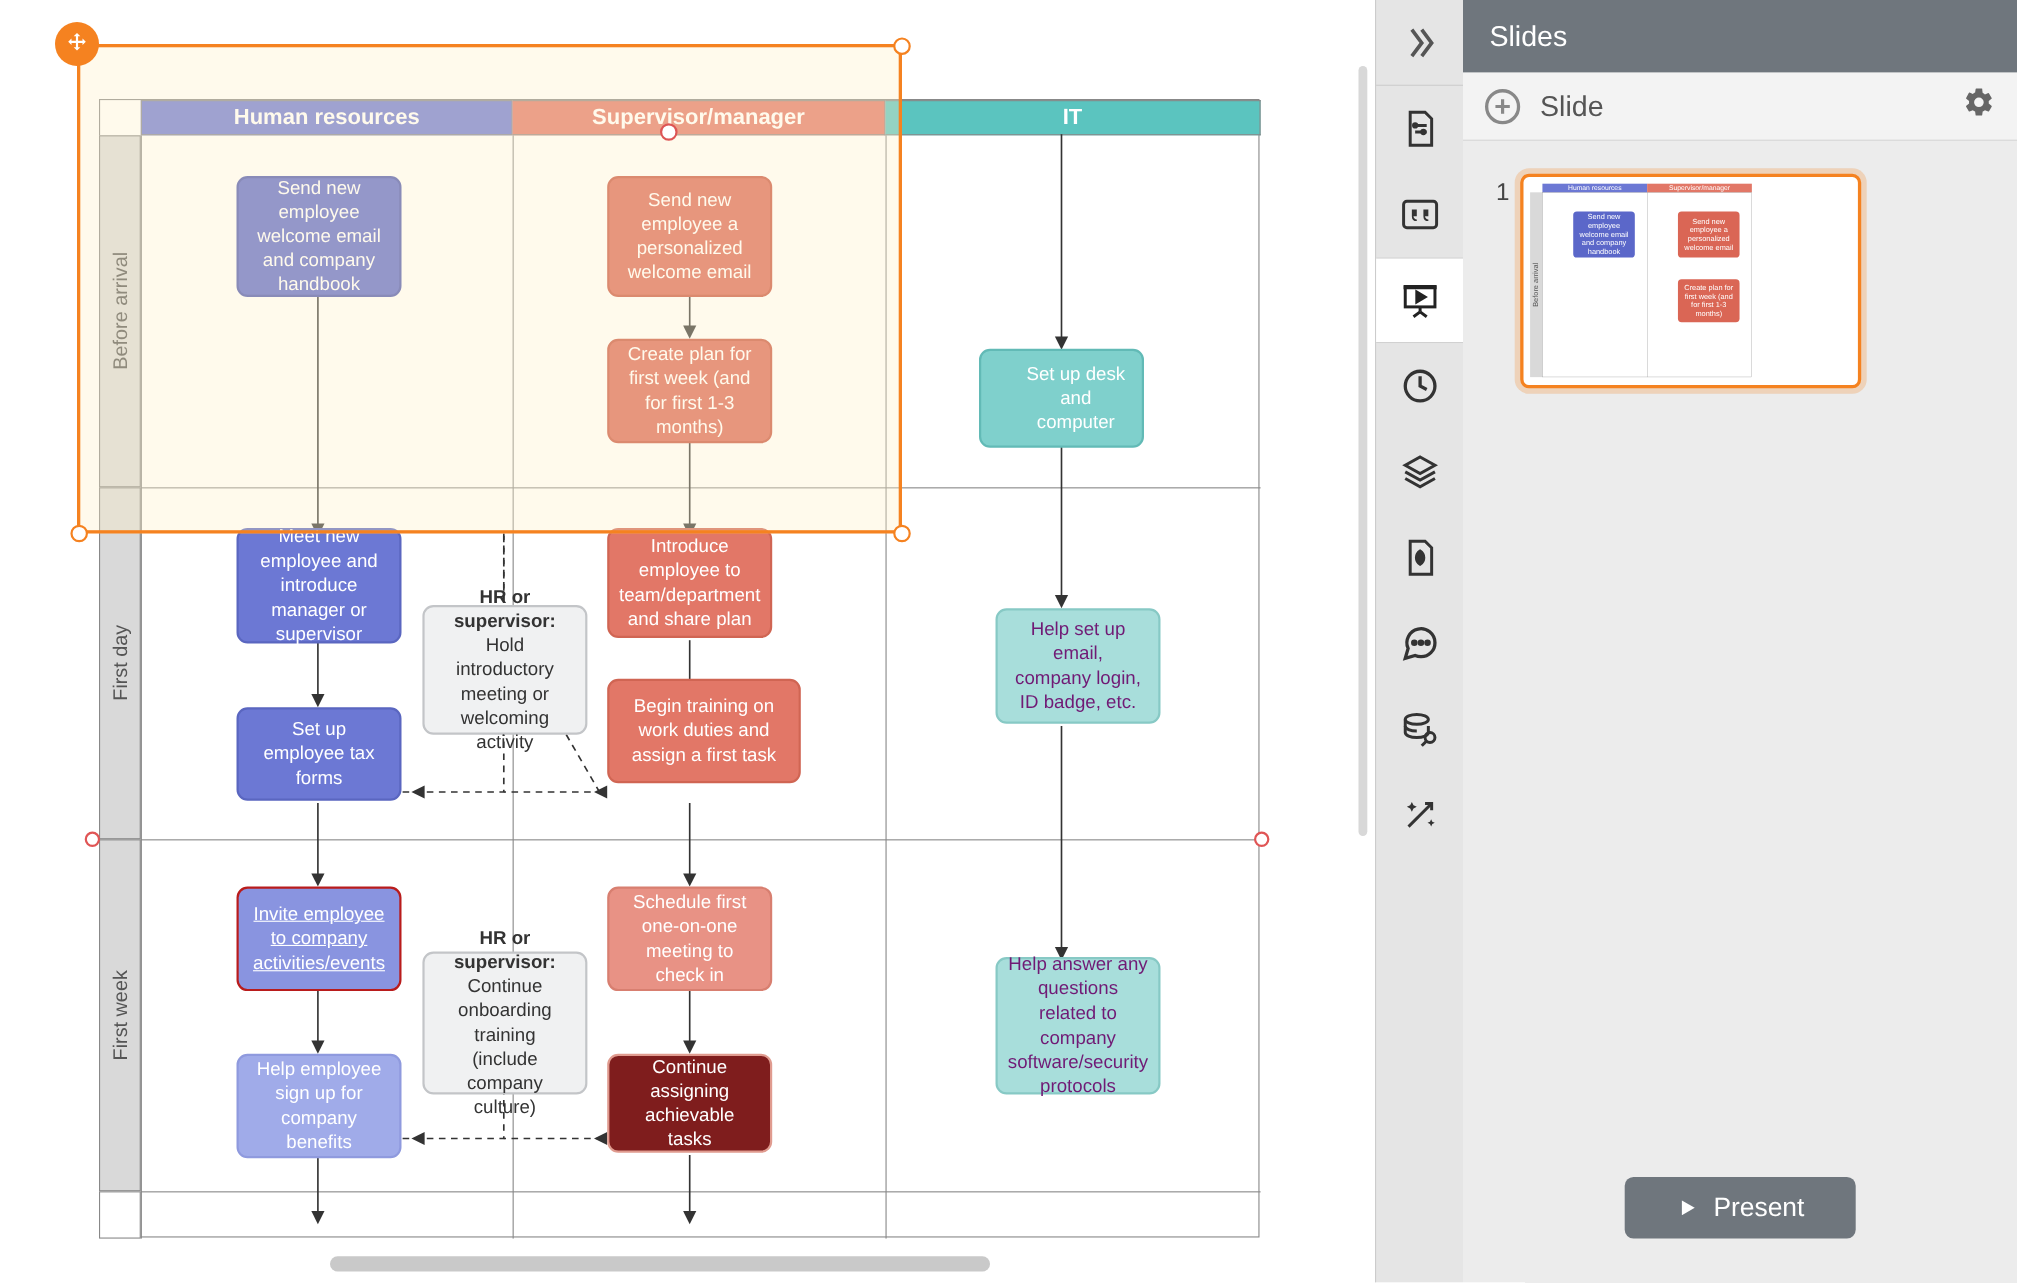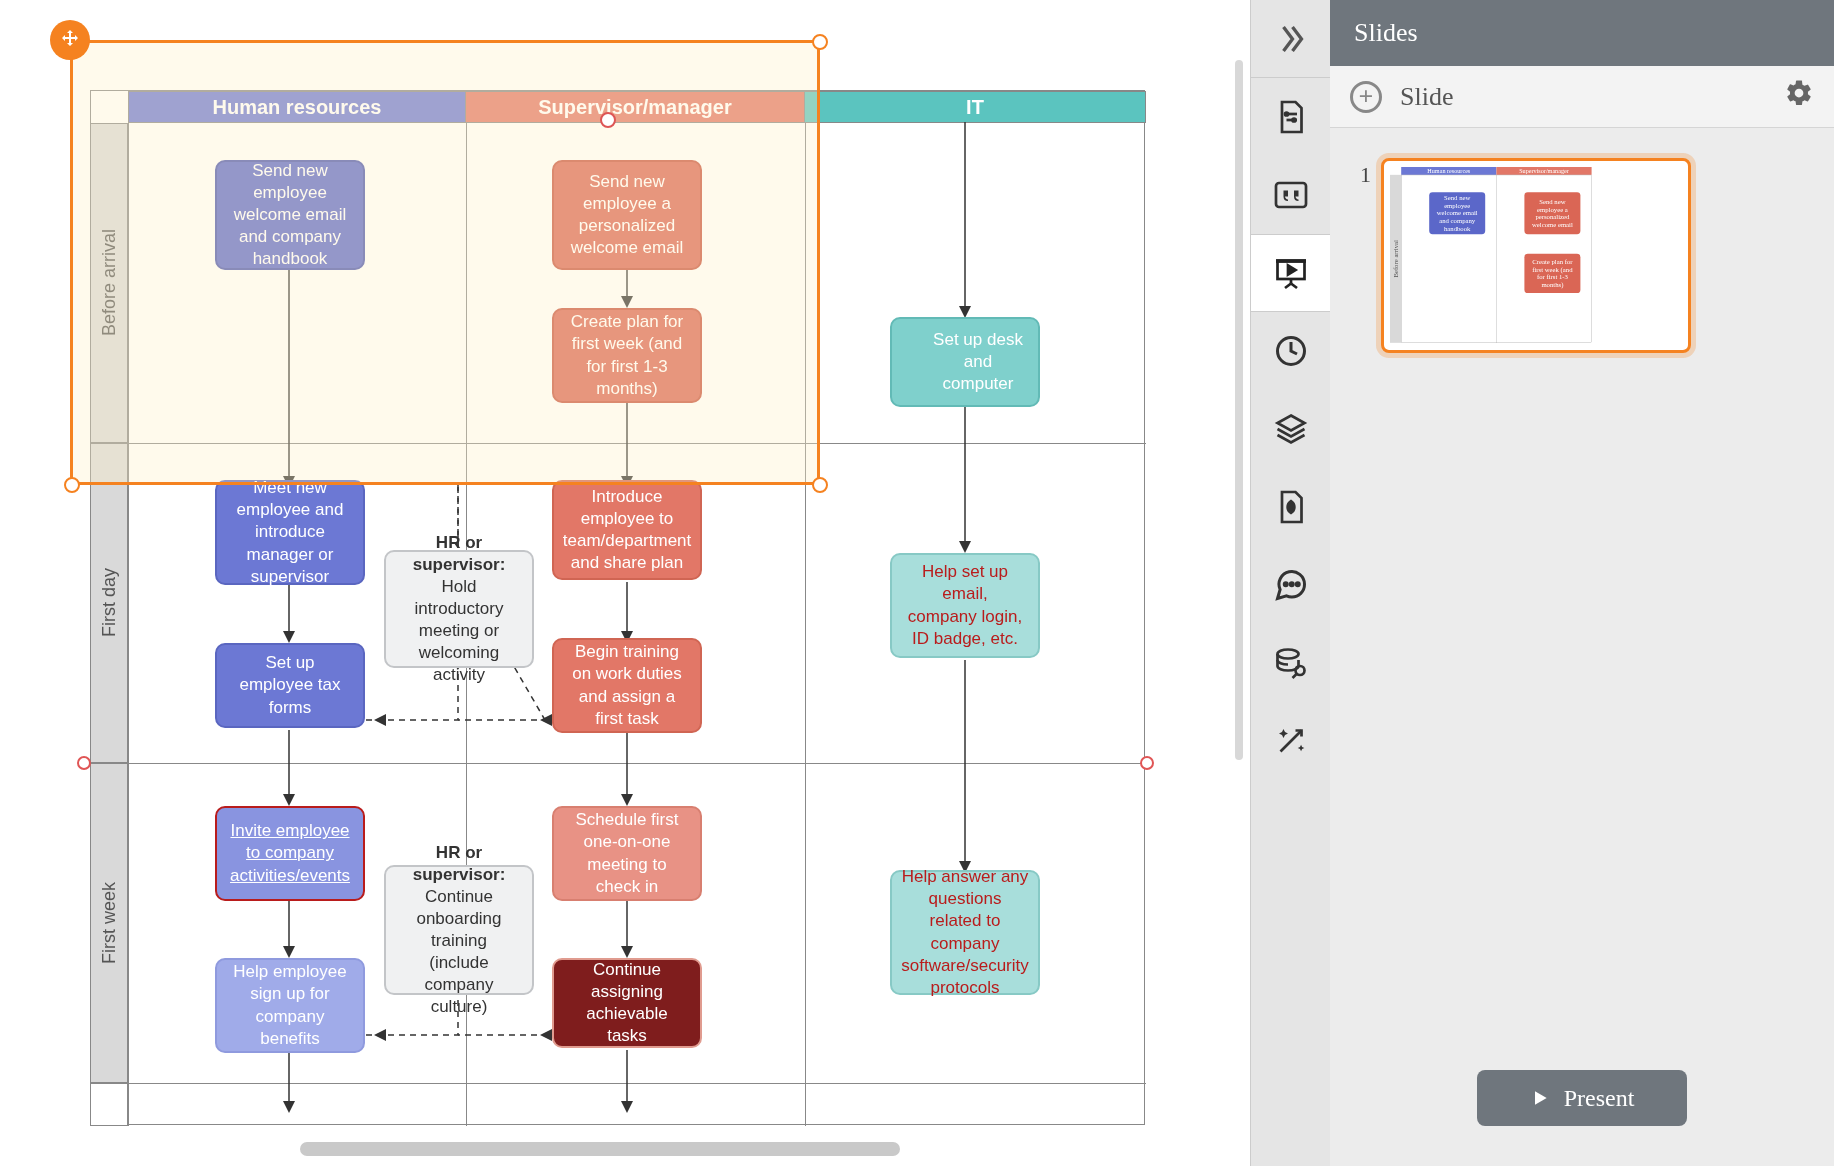--- a/index.html
+++ b/index.html
@@ -110,21 +110,21 @@
   }
   .node.blue-d { background: #5b67c9; border: 2px solid #4a55b0; }
   .node.blue-m { background: #6c78d4; border: 2px solid #5a66c0; }
   .node.blue-l { background: #8994e0; border: 2px solid #b91c1c; text-decoration: underline; }
   .node.blue-xl { background: #a0abe9; border: 2px solid #8f9ade; }
   .node.red-d { background: #da6655; border: 2px solid #c8533f; }
   .node.red-m { background: #e27767; border: 2px solid #d06553; }
   .node.red-l { background: #e89285; border: 2px solid #d87f70; }
   .node.red-xl { background: #7f1d1d; border: 2px solid #e09b8f; }
   .node.teal-d { background: #7fd0cc; border: 2px solid #62bab6; padding-left: 40px; }
-  .node.teal-l { background: #a8dedb; border: 2px solid #87c9c5; color:#b91c1c; }
+  .node.teal-l { background: #a8dedb; border: 2px solid #87c9c5; color:#701a75;margin-left:15px; }
   .node.gray {
     background: #f0f1f2;
     border: 2px solid #c3c5c8;
     color: #333;
   }
   .node .bold-prefix { font-weight: 700; }
   
   svg.arrows {
     position: absolute;
     left:0; top:0;
@@ -199,21 +199,20 @@
   
   .slides-panel {
     position: absolute;
     left: 1330px;
     top: 0;
     width: 504px;
     height: 1166px;
     background: #ececec;
     display: flex;
     flex-direction: column;
-    font-family: Liberation Serif, serif;
   }
   .slides-header {
     background: #6f767d;
     color: #fff;
     font-size: 26px;
     font-weight: 500;
     padding: 16px 24px;
     height: 66px;
     display: flex;
     align-items: center;
@@ -406,21 +405,21 @@
     <div class="node red-d" style="left:552px;top:160px;width:150px;height:110px">Send new employee a personalized welcome email</div>
     <div class="node red-d" style="left:552px;top:308px;width:150px;height:95px">Create plan for first week (and for first 1-3 months)</div>
     <div class="node teal-d" style="left:890px;top:317px;width:150px;height:90px">Set up desk and computer</div>
 
     <div class="node blue-m" style="left:215px;top:480px;width:150px;height:105px">Meet new employee and introduce manager or supervisor</div>
     <div class="node blue-m" style="left:215px;top:643px;width:150px;height:85px">Set up employee tax forms</div>
     <div class="node gray" style="left:384px;top:550px;width:150px;height:118px">
       <span><span class="bold-prefix">HR or supervisor:</span> <span>Hold introductory meeting or welcoming activity</span></span>
     </div>
     <div class="node red-m" style="left:552px;top:480px;width:150px;height:100px">Introduce employee to team/department and share plan</div>
-    <div class="node red-m" style="left:552px;top:638px;width:150px;height:95px">Begin training on work duties and assign a first task</div>
+    <div class="node red-m" style="left:552px;top:617px;width:176px;height:95px">Begin training on work duties and assign a first task</div>
     <div class="node teal-l" style="left:890px;top:553px;width:150px;height:105px">Help set up email, company login, ID badge, etc.</div>
 
     <div class="node blue-l" style="left:215px;top:806px;width:150px;height:95px">Invite employee to company activities/events</div>
     <div class="node blue-xl" style="left:215px;top:958px;width:150px;height:95px">Help employee sign up for company benefits</div>
     <div class="node gray" style="left:384px;top:865px;width:150px;height:130px">
       <span><span class="bold-prefix">HR or supervisor:</span> <span>Continue onboarding training (include company culture)</span></span>
     </div>
     <div class="node red-l" style="left:552px;top:806px;width:150px;height:95px">Schedule first one-on-one meeting to check in</div>
     <div class="node red-xl" style="left:552px;top:958px;width:150px;height:90px">Continue assigning achievable tasks</div>
     <div class="node teal-l" style="left:890px;top:870px;width:150px;height:125px">Help answer any questions related to company software/security protocols</div>

